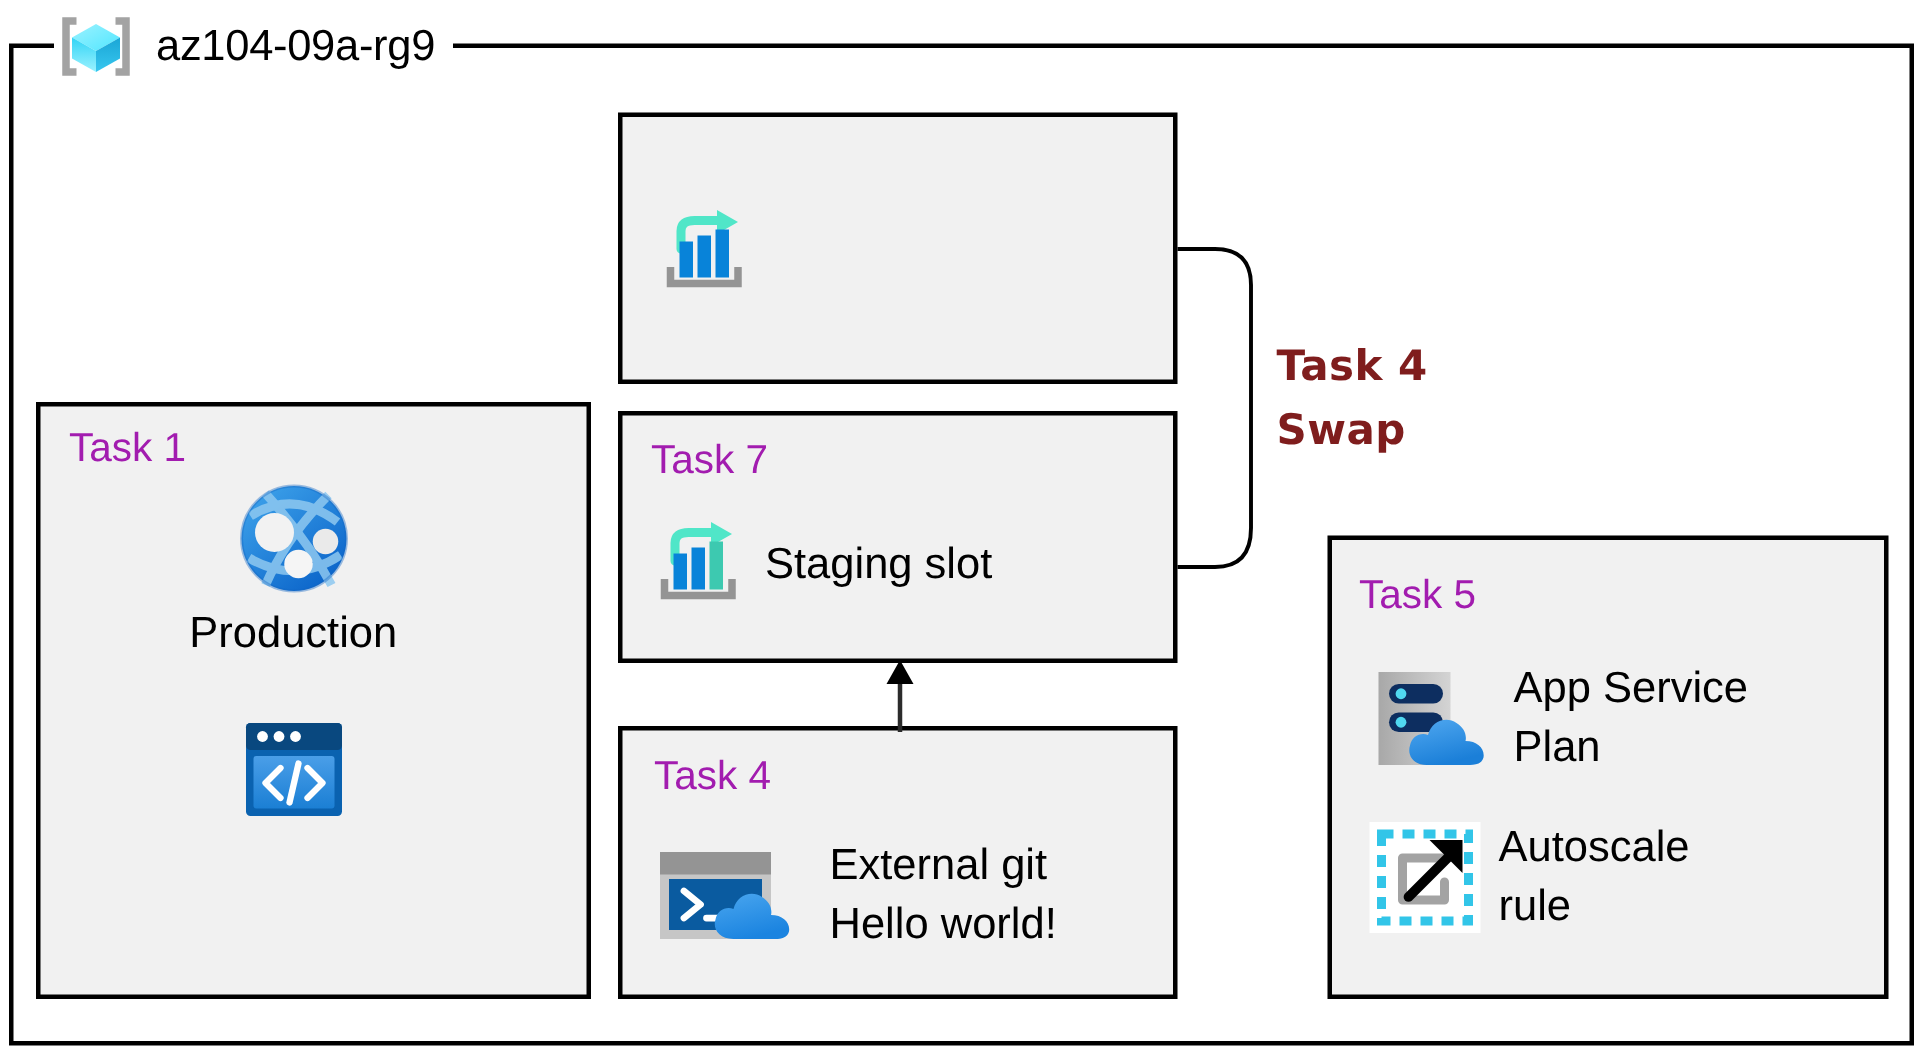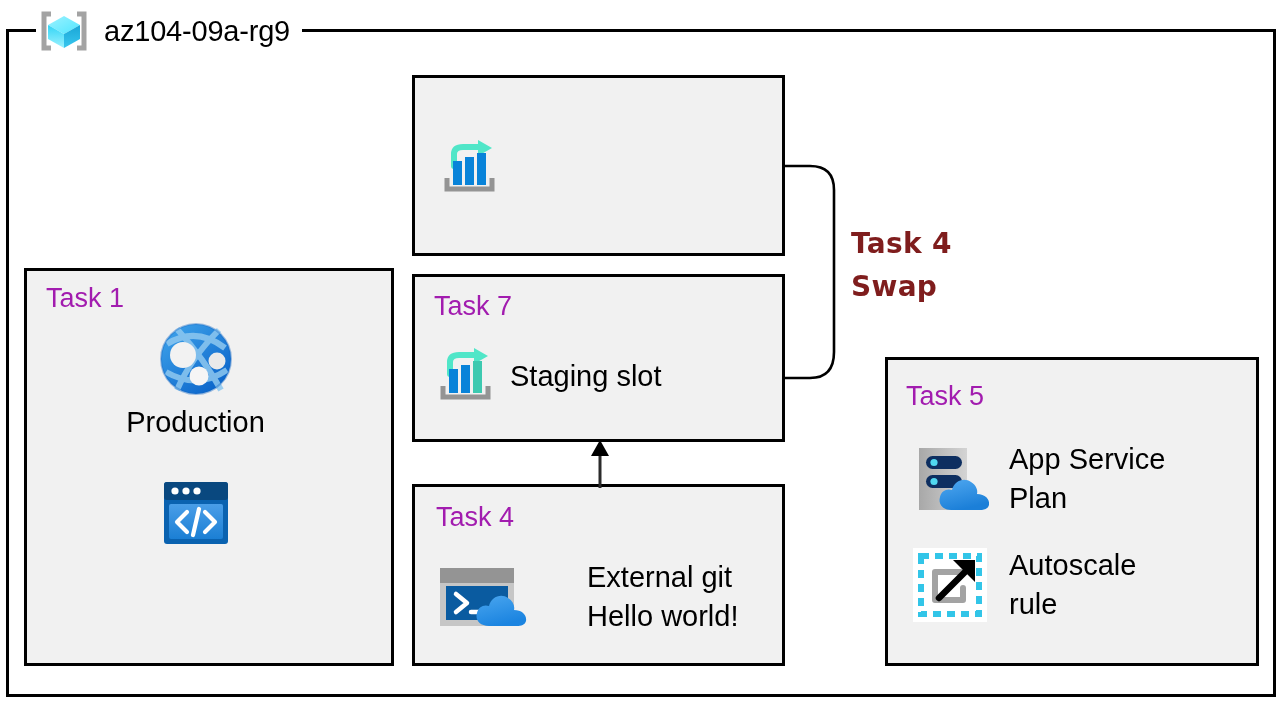--- a/index.html
+++ b/index.html
@@ -271,21 +271,21 @@
         <rect x="25" y="17" width="9" height="28" fill="#0883d9"></rect>
         <rect x="37" y="13" width="9" height="32" fill="#3dc9b0"></rect>
         <path d="M7 38 L7 49 L52 49 L52 38" fill="none" stroke="#949494" stroke-width="5"></path>
       </svg>
     </span>
     <span class="row-text">Staging slot</span>
   </div>
 
   <div class="box box-task3"></div>
   <div class="box-label lbl-task3">Task 4</div>
-  <div class="row row-git" style="gap:54px;">
+  <div class="row row-git" style="gap:20px;">
     <span>
       <svg width="96" height="66" viewBox="0 0 96 66">
         <defs>
           <linearGradient id="shellCloud" x1="0" y1="0" x2="0.4" y2="1">
             <stop offset="0" stop-color="#4aa6ef"></stop>
             <stop offset="1" stop-color="#1b84e0"></stop>
           </linearGradient>
         </defs>
         <rect x="3" y="4" width="74" height="58" fill="#c6c6c6"></rect>
         <rect x="3" y="4" width="74" height="15" fill="#949494"></rect>
@@ -320,21 +320,21 @@
         <circle cx="21" cy="19.5" r="3.6" fill="#50d8f0"></circle>
         <rect x="13" y="32" width="36" height="13" rx="6.5" fill="#0d2e60"></rect>
         <circle cx="21" cy="38.5" r="3.6" fill="#50d8f0"></circle>
         <path d="M38 67 C29 67 25 60 27 54 C28 48 34 45 39 47 C41 38 51 34 58 39 C63 42 65 47 64 51 C72 51 77 56 76 62 C75 66 71 67 67 67 Z" fill="url(#aspCloud)"></path>
       </svg>
     </span>
     <span class="row-text">App Service
 Plan</span>
   </div>
 
-  <div class="row row-autosc" style="gap:22px;">
+  <div class="row row-autosc" style="gap:12px;">
     <span>
       <svg width="74" height="74" viewBox="0 0 74 74">
         <rect x="0" y="0" width="74" height="74" fill="#ffffff"></rect>
         <rect x="8" y="8" width="58" height="58" fill="none" stroke="#32c5e8" stroke-width="6" stroke-dasharray="8 6"></rect>
         <path d="M48 24 L22 24 L22 52 L50 52 L50 40" fill="none" stroke="#a3a3a3" stroke-width="6" stroke-linejoin="round" stroke-linecap="round"></path>
         <path d="M26 50 L56 20" fill="none" stroke="#000000" stroke-width="6.5" stroke-linecap="round"></path>
         <polygon points="62,12 62,34 40,12" fill="#000000"></polygon>
       </svg>
     </span>
     <span class="row-text">Autoscale

